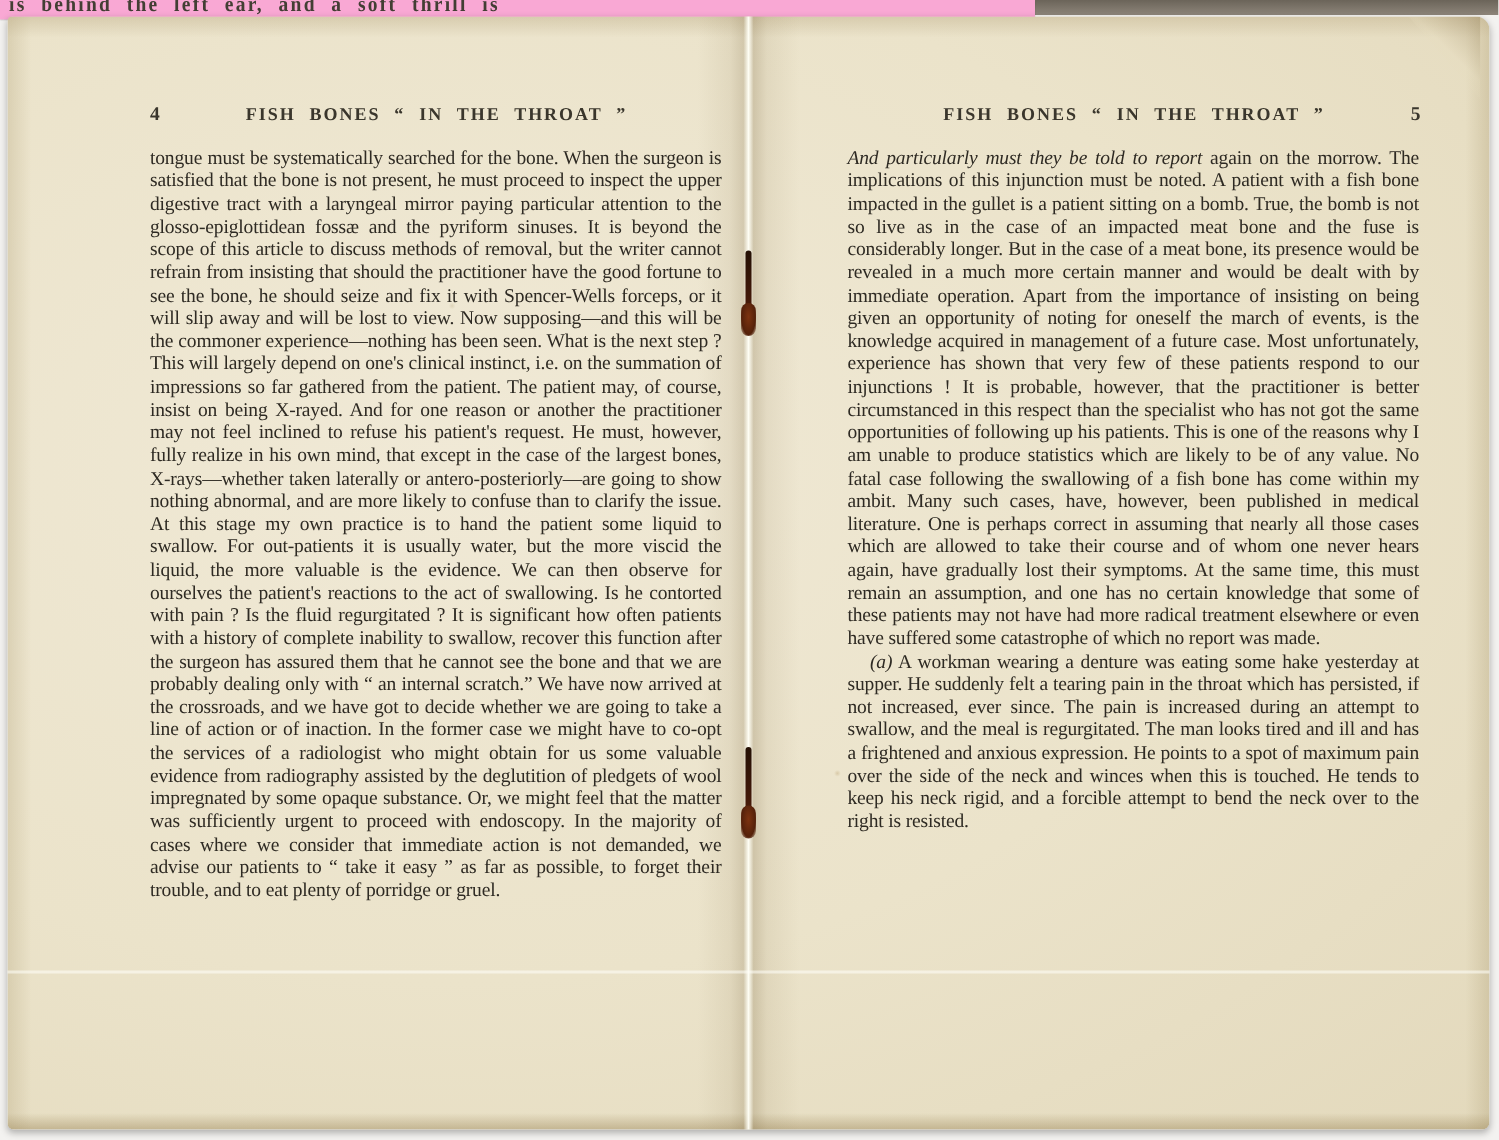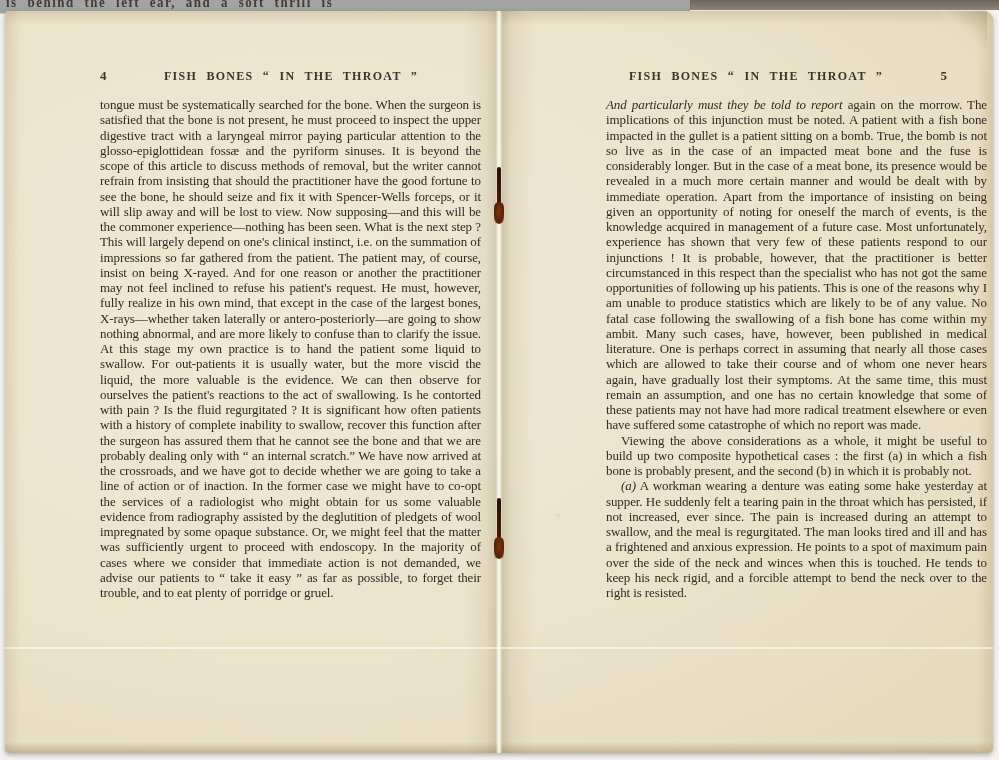--- a/index.html
+++ b/index.html
@@ -9,21 +9,21 @@
     font-family:"Liberation Serif", serif;
   }
   
   .top-dark {
     position:absolute; top:0; left:660px; width:339px; height:10px;
     background:linear-gradient(180deg,#6b6459,#8d857a);
   }
   
   .sliver {
     position:absolute; top:0; left:0; width:690px; height:13px;
-    background:#a3a3a3; overflow:hidden;
+    background:#f9a8d4; overflow:hidden;
     box-shadow:0 1px 1px rgba(0,0,0,.15);
   }
   .sliver-text {
     position:absolute; top:-5px; left:6px; white-space:nowrap;
     font-size:13px; font-weight:700; color:#433e34;
     letter-spacing:1.5px; word-spacing:5px;
     transform:scaleY(1.1);
   }
   
   .book {
@@ -86,21 +86,21 @@
   .page.left  .header .pagenum { text-align:left; }
   .page.right .header .pagenum { text-align:right; }
   .header .title { flex:1; text-align:center; }
   .header .spacer { width:42px; }
   .body-text {
     position:absolute; top:86px; width:381px;
     text-align:justify; color:#2e2a23;
     font-size:13px; line-height:15.25px; letter-spacing:-0.1px;
   }
   .page.left  .body-text { left:95px; }
-  .page.right .body-text { left:66px;margin-left:41px; }
+  .page.right .body-text { left:66px; }
   .body-text p { margin:0; }
   .body-text p.indent { text-indent:15px; }
   .ital { font-style:italic; }
 </style>
 </head>
 <body>
 
 <div class="scan">
 
   <div class="top-dark"></div>
@@ -129,19 +129,18 @@
     </div>
 
     <div class="page right">
       <div class="header">
         <span class="spacer"></span>
         <span class="title">FISH BONES “ IN THE THROAT ”</span>
         <span class="pagenum">5</span>
       </div>
       <div class="body-text">
         <p><span class="ital">And particularly must they be told to report</span><span> again on the morrow. The implications of this injunction must be noted.  A patient with a fish bone impacted in the gullet is a patient sitting on a bomb.  True, the bomb is not so live as in the case of an impacted meat bone and the fuse is considerably longer.  But in the case of a meat bone, its presence would be revealed in a much more certain manner and would be dealt with by immediate operation.  Apart from the importance of insisting on being given an opportunity of noting for oneself the march of events, is the knowledge acquired in management of a future case.  Most unfortunately, experience has shown that very few of these patients respond to our injunctions !  It is probable, however, that the practitioner is better circumstanced in this respect than the specialist who has not got the same opportunities of following up his patients.  This is one of the reasons why I am unable to produce statistics which are likely to be of any value.  No fatal case following the swallowing of a fish bone has come within my ambit.  Many such cases, have, however, been published in medical literature.  One is perhaps correct in assuming that nearly all those cases which are allowed to take their course and of whom one never hears again, have gradually lost their symptoms.  At the same time, this must remain an assumption, and one has no certain knowledge that some of these patients may not have had more radical treatment elsewhere or even have suffered some catastrophe of which no report was made.</span></p>
-        <p class="indent">Viewing the above considerations as a whole, it might be useful to build up two composite hypothetical cases : the first (a) in which a fish bone is probably present, and the second (b) in which it is probably not.</p>
         <p class="indent"><span class="ital">(a)</span><span> A workman wearing a denture was eating some hake yesterday at supper.  He suddenly felt a tearing pain in the throat which has persisted, if not increased, ever since.  The pain is increased during an attempt to swallow, and the meal is regurgitated.  The man looks tired and ill and has a frightened and anxious expression.  He points to a spot of maximum pain over the side of the neck and winces when this is touched.  He tends to keep his neck rigid, and a forcible attempt to bend the neck over to the right is resisted.</span></p>
       </div>
     </div>
 
   </div>
 </div>
 
 </body></html>

